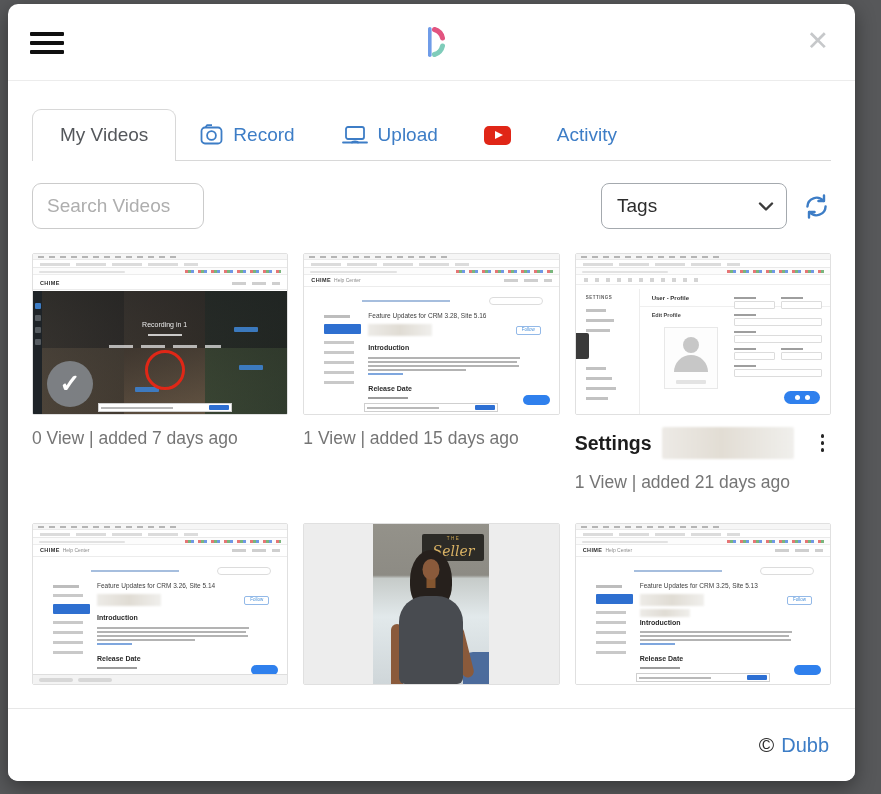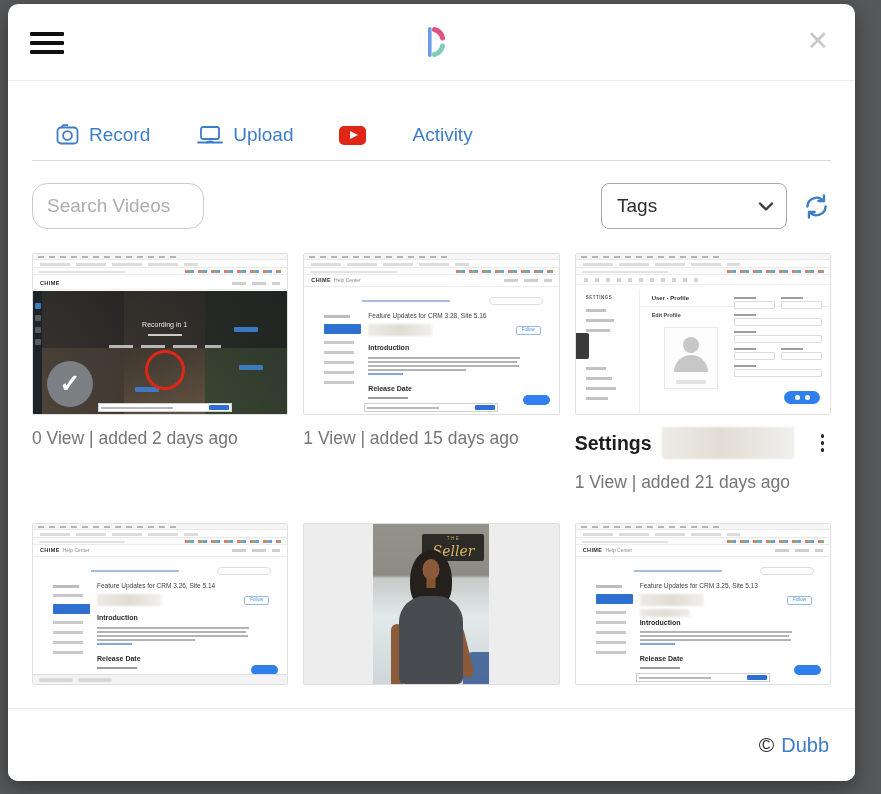--- a/index.html
+++ b/index.html
@@ -16,21 +16,21 @@
   
   .tabbar{display:flex;align-items:flex-end;border-bottom:1px solid #d8d8d8;height:52px;position:relative;}
   .tab{display:flex;align-items:center;gap:9px;height:50px;padding:0 23px;font-size:19px;color:#3d7dc6;cursor:pointer;white-space:nowrap;}
   .tab.active{position:relative;height:51px;background:#fff;border:1px solid #d8d8d8;border-bottom:none;border-radius:9px 9px 0 0;color:#54575b;padding:0 27px;}
   .tab.active::after{content:"";position:absolute;left:0;right:0;bottom:-1px;height:1px;background:#fff;}
   .ticon{display:flex;align-items:center;}
   .yt{width:27px;height:19px;background:#e02617;border-radius:5px;position:relative;}
   .yt::after{content:"";position:absolute;left:11px;top:5px;border-left:8px solid #fff;border-top:4.5px solid transparent;border-bottom:4.5px solid transparent;}
   
   .toolbar{display:flex;justify-content:space-between;align-items:center;margin-top:22px;}
-  .search{width:172px;height:46px;border:1px solid #cbcbcb;border-radius:15px;font-size:19px;color:#333;padding:0 14px;outline:none;font-family:"Liberation Sans",sans-serif;}
+  .search{width:172px;height:46px;border:1px solid #cbcbcb;border-radius:9px;font-size:19px;color:#333;padding:0 14px;outline:none;font-family:"Liberation Sans",sans-serif;}
   .search::placeholder{color:#aeaeae;}
   .right-tools{display:flex;align-items:center;gap:15px;}
   .tags{width:186px;height:46px;border:1px solid #a4a9ae;border-radius:8px;display:flex;align-items:center;justify-content:space-between;padding:0 12px 0 15px;font-size:19px;color:#2d2d2d;cursor:pointer;background:#fff;}
   
   .grid-viewport{height:469px;overflow:hidden;margin-top:24px;}
   .grid{display:grid;grid-template-columns:repeat(3,1fr);column-gap:15px;row-gap:30px;}
   .thumb{position:relative;height:162px;border:1px solid #e0e0e0;border-radius:2px;overflow:hidden;background:#fff;cursor:pointer;}
   .cardtitle{display:flex;align-items:center;margin-top:12px;gap:8px;min-height:30px;}
   .cardtitle .t{font-size:19.5px;font-weight:700;color:#1d1d1d;white-space:nowrap;}
   .kebab{margin-left:auto;cursor:pointer;display:flex;flex-direction:column;gap:3.5px;padding:3px 7px;}
@@ -156,20 +156,23 @@
         <path d="M16 5.5 a11.5 11.5 0 0 1 8 8.5" stroke="#e25480" stroke-width="5" fill="none" stroke-linecap="round"></path>
         <path d="M24 22 a11.5 11.5 0 0 1 -8 8.5" stroke="#7fccba" stroke-width="5" fill="none" stroke-linecap="round"></path>
       </svg>
     </div>
     <div class="close">✕</div>
   </div>
 
   <div class="content">
 
     <div class="tabbar">
+      <div class="tab active">
+        <span>My Videos</span>
+      </div>
       <div class="tab">
         <span class="ticon">
           <svg width="25" height="22" viewBox="0 0 24 22" fill="none" stroke="#3d7dc6" stroke-width="1.8" stroke-linejoin="round">
             <rect x="2" y="3.5" width="20" height="16" rx="3.5"></rect>
             <path d="M6 3.5 L7.5 1.2 h5"></path>
             <circle cx="12" cy="11.5" r="4.4"></circle>
           </svg>
         </span>
         <span>Record</span>
       </div>
@@ -252,21 +255,21 @@
                       <span>✓</span>
                     </div>
                   <div class="notif renotif">
                       <span class="gl"></span>
                       <span class="chip"></span>
                     </div>
                 </div>
               </div>
             </div>
           </div>
-          <div class="cardmeta">0 View | added 2 days ago</div>
+          <div class="cardmeta">0 View | added 7 days ago</div>
         </div>
 
         <div class="card">
           <div class="thumb">
             <div class="bar1"></div>
               <div class="bar2"></div>
               <div class="bar3"></div>
             <div class="sitebar">
               <span class="sitebrand">CHIME</span>
               <span class="sitebrand-light">Help Center</span>

